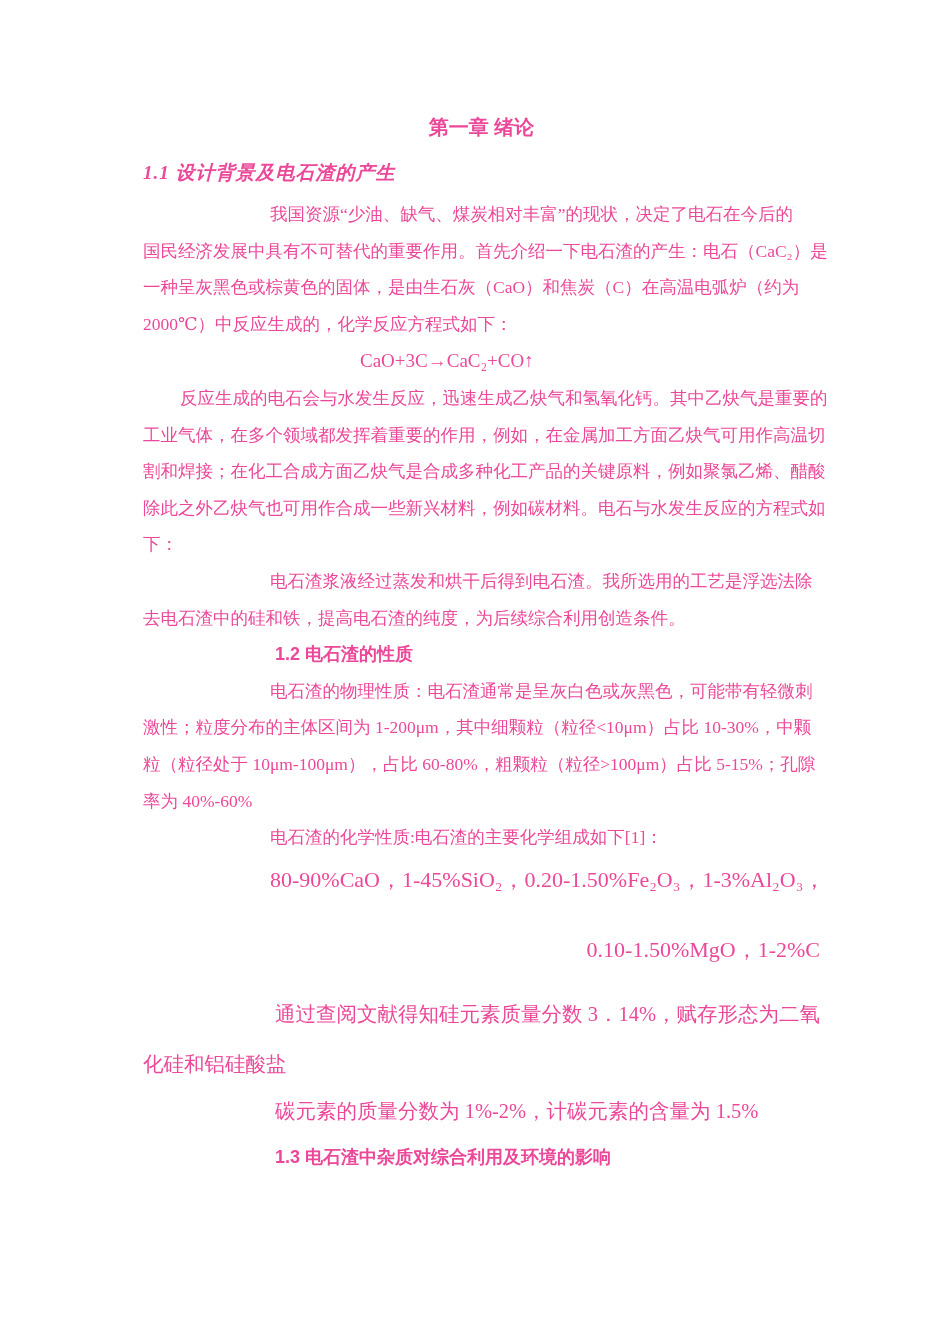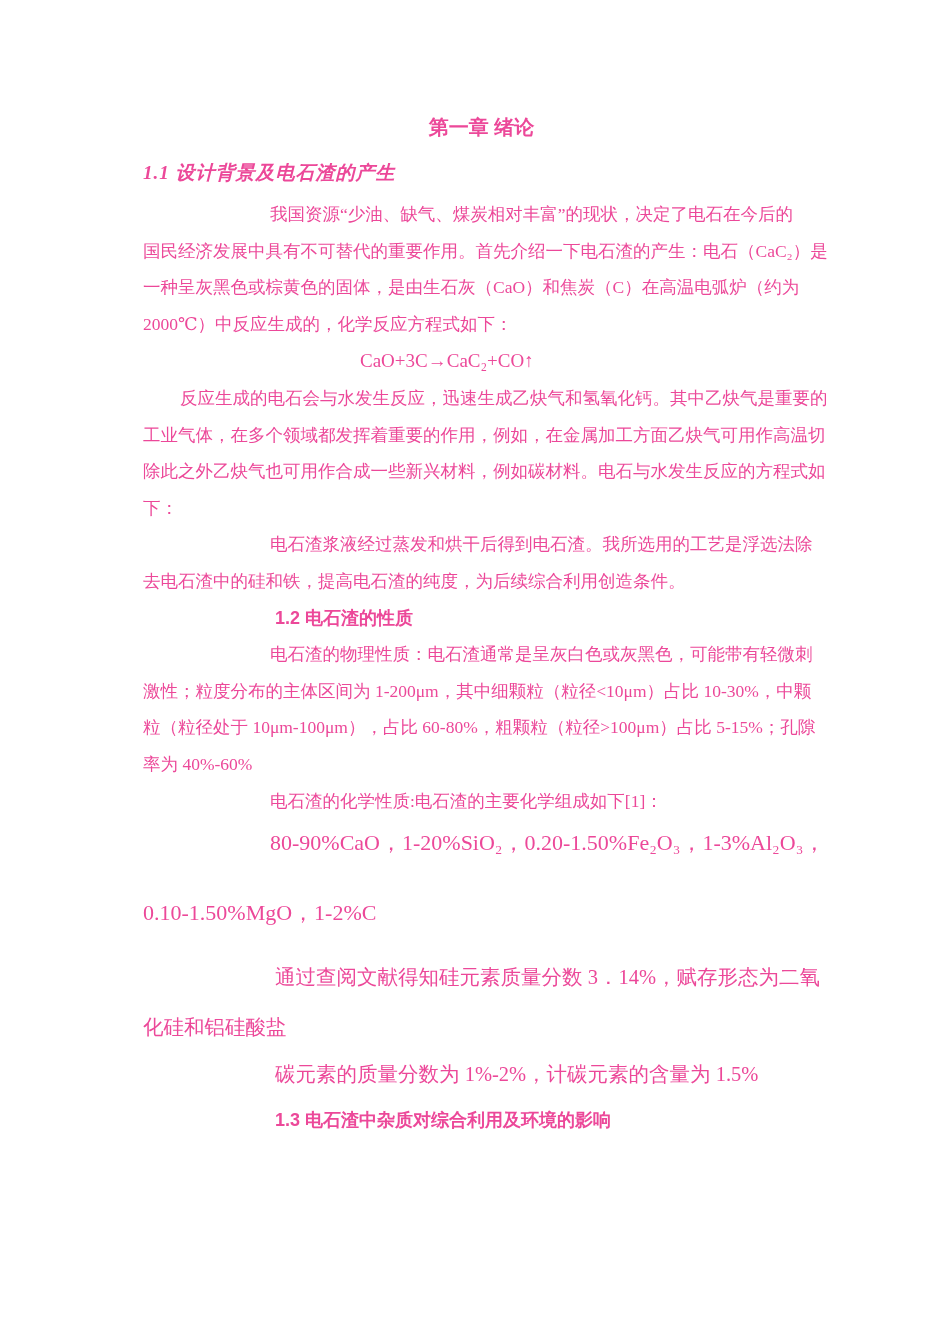--- a/index.html
+++ b/index.html
@@ -45,21 +45,21 @@
   .i-2    { padding-left: 37px; }
   .i-eq1  { padding-left: 217px; }
   .i-eq2  { padding-left: 34px; }
 
   
   .mt16 { margin-top: 16px; font-style: italic; }
   .mt8  { margin-top: 8px; }
   .mt7  { margin-top: 7px; }
   .mt4  { margin-top: 4px; }
   .mt1  { margin-top: 1px; }
-  .mt30 { margin-top: 30px; }
+  .mt30 { margin-top: 30px; text-align: right; }
   .mt24 { margin-top: 24px; }
   .mt10 { margin-top: 10px; }
 </style>
 </head>
 <body>
 
 <div class="page">
   <div class="content">
 
     <div class="ln t-title">第一章 绪论</div>
@@ -71,20 +71,21 @@
       <div class="ln body">国民经济发展中具有不可替代的重要作用。首先介绍一下电石渣的产生：电石（CaC₂）是</div>
       <div class="ln body">一种呈灰黑色或棕黄色的固体，是由生石灰（CaO）和焦炭（C）在高温电弧炉（约为</div>
       <div class="ln body">2000℃）中反应生成的，化学反应方程式如下：</div>
     </div>
 
     <div class="ln eq i-eq1 mt1">CaO+3C→CaC₂+CO↑</div>
 
     <div>
       <div class="ln body i-2">反应生成的电石会与水发生反应，迅速生成乙炔气和氢氧化钙。其中乙炔气是重要的</div>
       <div class="ln body">工业气体，在多个领域都发挥着重要的作用，例如，在金属加工方面乙炔气可用作高温切</div>
+      <div class="ln body">割和焊接；在化工合成方面乙炔气是合成多种化工产品的关键原料，例如聚氯乙烯、醋酸</div>
       <div class="ln body">除此之外乙炔气也可用作合成一些新兴材料，例如碳材料。电石与水发生反应的方程式如</div>
       <div class="ln body">下：</div>
     </div>
 
 
     <div>
       <div class="ln body i-deep">电石渣浆液经过蒸发和烘干后得到电石渣。我所选用的工艺是浮选法除</div>
       <div class="ln body">去电石渣中的硅和铁，提高电石渣的纯度，为后续综合利用创造条件。</div>
     </div>
 
@@ -93,21 +94,21 @@
     <div>
       <div class="ln body i-deep">电石渣的物理性质：电石渣通常是呈灰白色或灰黑色，可能带有轻微刺</div>
       <div class="ln body">激性；粒度分布的主体区间为 1-200μm，其中细颗粒（粒径&lt;10μm）占比 10-30%，中颗</div>
       <div class="ln body">粒（粒径处于 10μm-100μm），占比 60-80%，粗颗粒（粒径&gt;100μm）占比 5-15%；孔隙</div>
       <div class="ln body">率为 40%-60%</div>
     </div>
 
     <div class="ln body i-deep">电石渣的化学性质:电石渣的主要化学组成如下[1]：</div>
 
     <div>
-      <div class="ln big i-deep mt4">80-90%CaO，1-20%SiO₂，0.20-1.50%Fe₂O₃，1-3%Al₂O₃，</div>
+      <div class="ln big i-deep mt4">80-90%CaO，1-45%SiO₂，0.20-1.50%Fe₂O₃，1-3%Al₂O₃，</div>
       <div class="ln big mt30">0.10-1.50%MgO，1-2%C</div>
     </div>
 
     <div>
       <div class="ln med i-head mt24">通过查阅文献得知硅元素质量分数 3．14%，赋存形态为二氧</div>
       <div class="ln med mt10">化硅和铝硅酸盐</div>
     </div>
 
     <div class="ln med i-head mt7">碳元素的质量分数为 1%-2%，计碳元素的含量为 1.5%</div>
 

